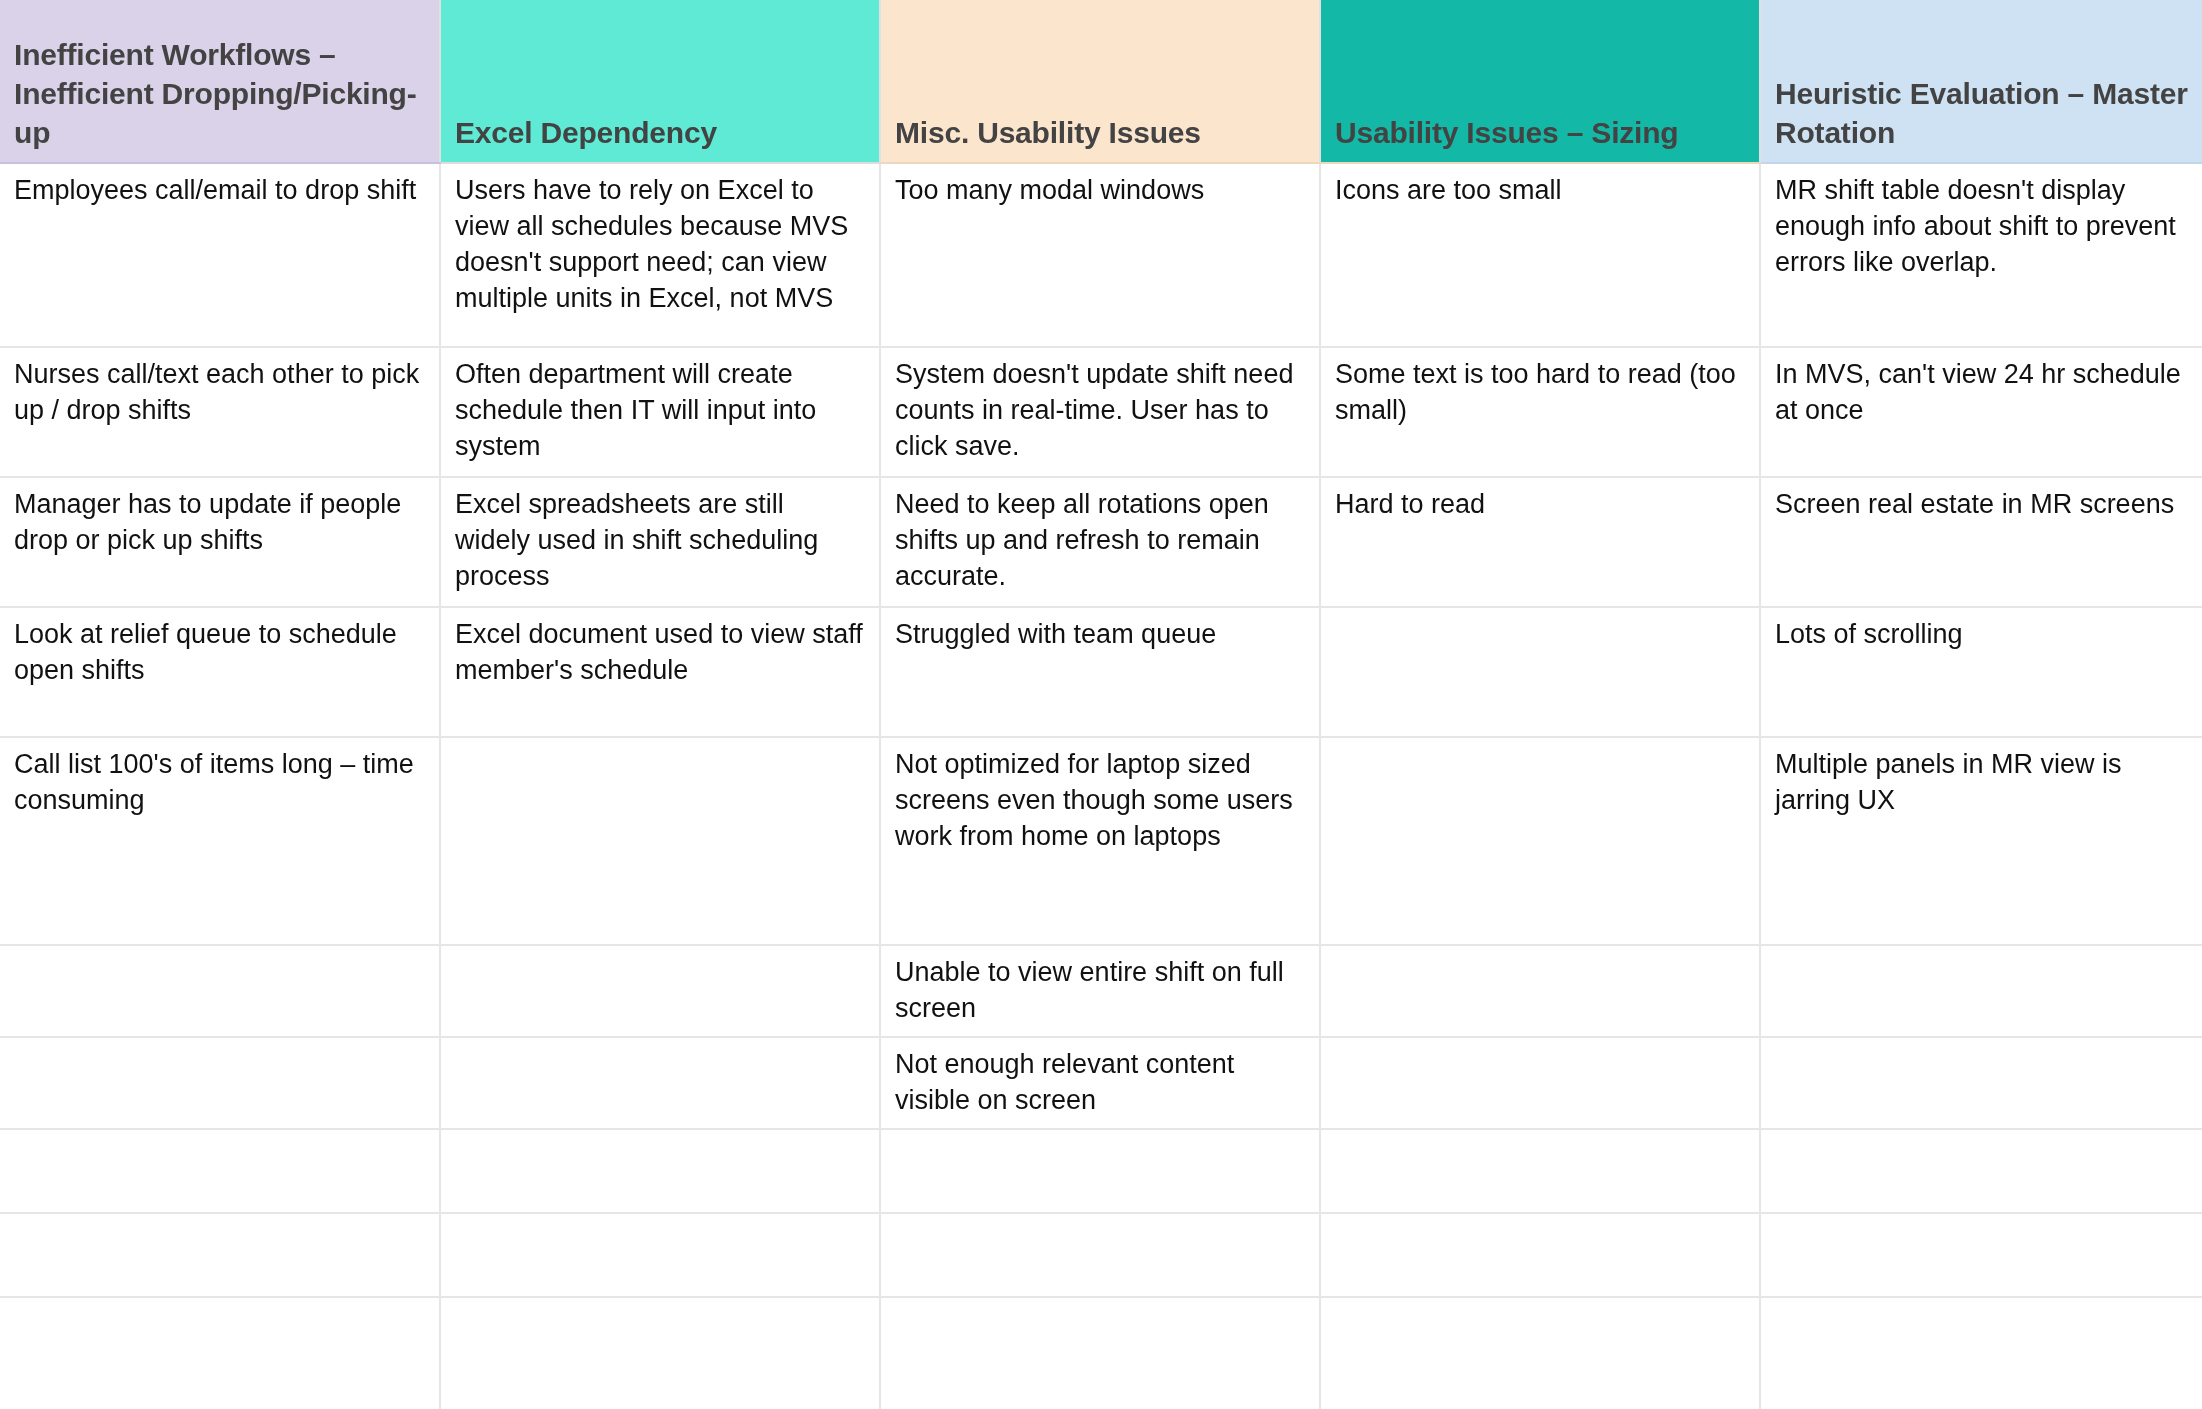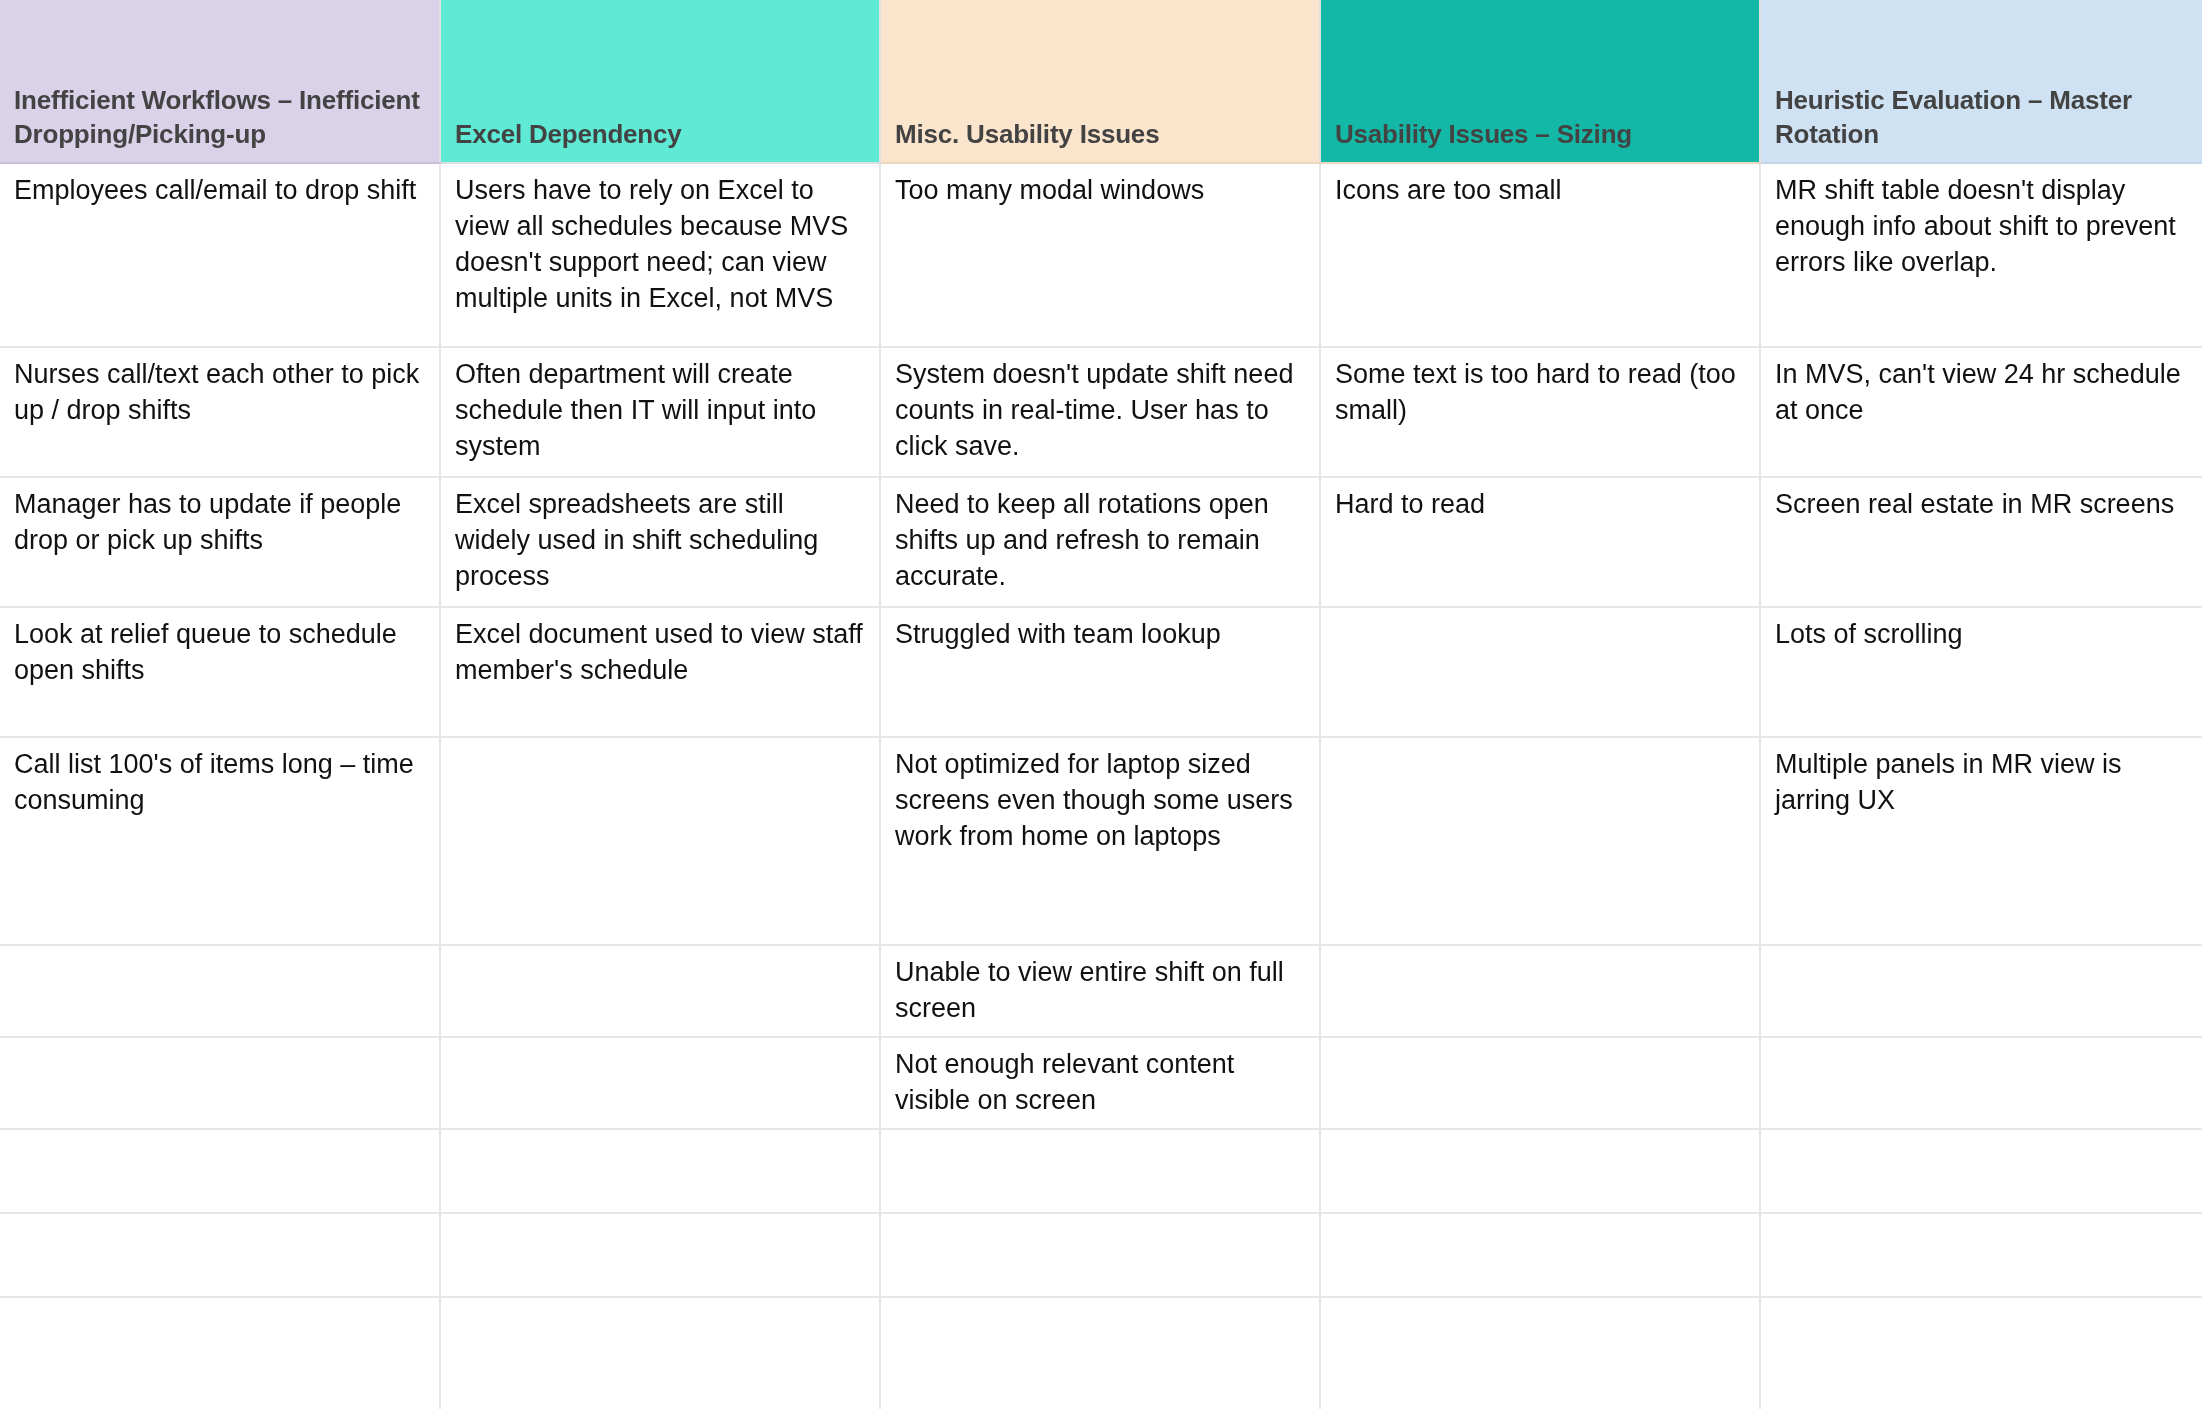--- a/index.html
+++ b/index.html
@@ -25,21 +25,21 @@
   table.grid col.c1 { width: 440px; }
   table.grid col.c2 { width: 440px; }
   table.grid col.c3 { width: 440px; }
   table.grid col.c4 { width: 440px; }
   table.grid col.c5 { width: 442px; }
 
   th.hcell {
     vertical-align: bottom;
     text-align: left;
     padding: 8px 14px 10px 14px;
-    font-size: 26px;
+    font-size: 30px;
     font-weight: bold;
     line-height: 1.30;
     color: #434343;
     height: 163px;
     border-right: 2px solid #e0e0e0;
     border-bottom: 2px solid #d0cfe0;
     letter-spacing: -0.2px;
   }
   th.hcell:last-child { border-right: none; }
 
@@ -114,21 +114,21 @@
       <tr class="r2">
         <td class="bcell">Manager has to update if people drop or pick up shifts</td>
         <td class="bcell">Excel spreadsheets are still widely used in shift scheduling process</td>
         <td class="bcell">Need to keep all rotations open shifts up and refresh to remain accurate.</td>
         <td class="bcell">Hard to read</td>
         <td class="bcell">Screen real estate in MR screens</td>
       </tr>
       <tr class="r3">
         <td class="bcell">Look at relief queue to schedule open shifts</td>
         <td class="bcell">Excel document used to view staff member's schedule</td>
-        <td class="bcell">Struggled with team lookup</td>
+        <td class="bcell">Struggled with team queue</td>
         <td class="bcell"></td>
         <td class="bcell">Lots of scrolling</td>
       </tr>
       <tr class="r4">
         <td class="bcell">Call list 100's of items long – time consuming</td>
         <td class="bcell"></td>
         <td class="bcell">Not optimized for laptop sized screens even though some users work from home on laptops</td>
         <td class="bcell"></td>
         <td class="bcell">Multiple panels in MR view is jarring UX</td>
       </tr>

